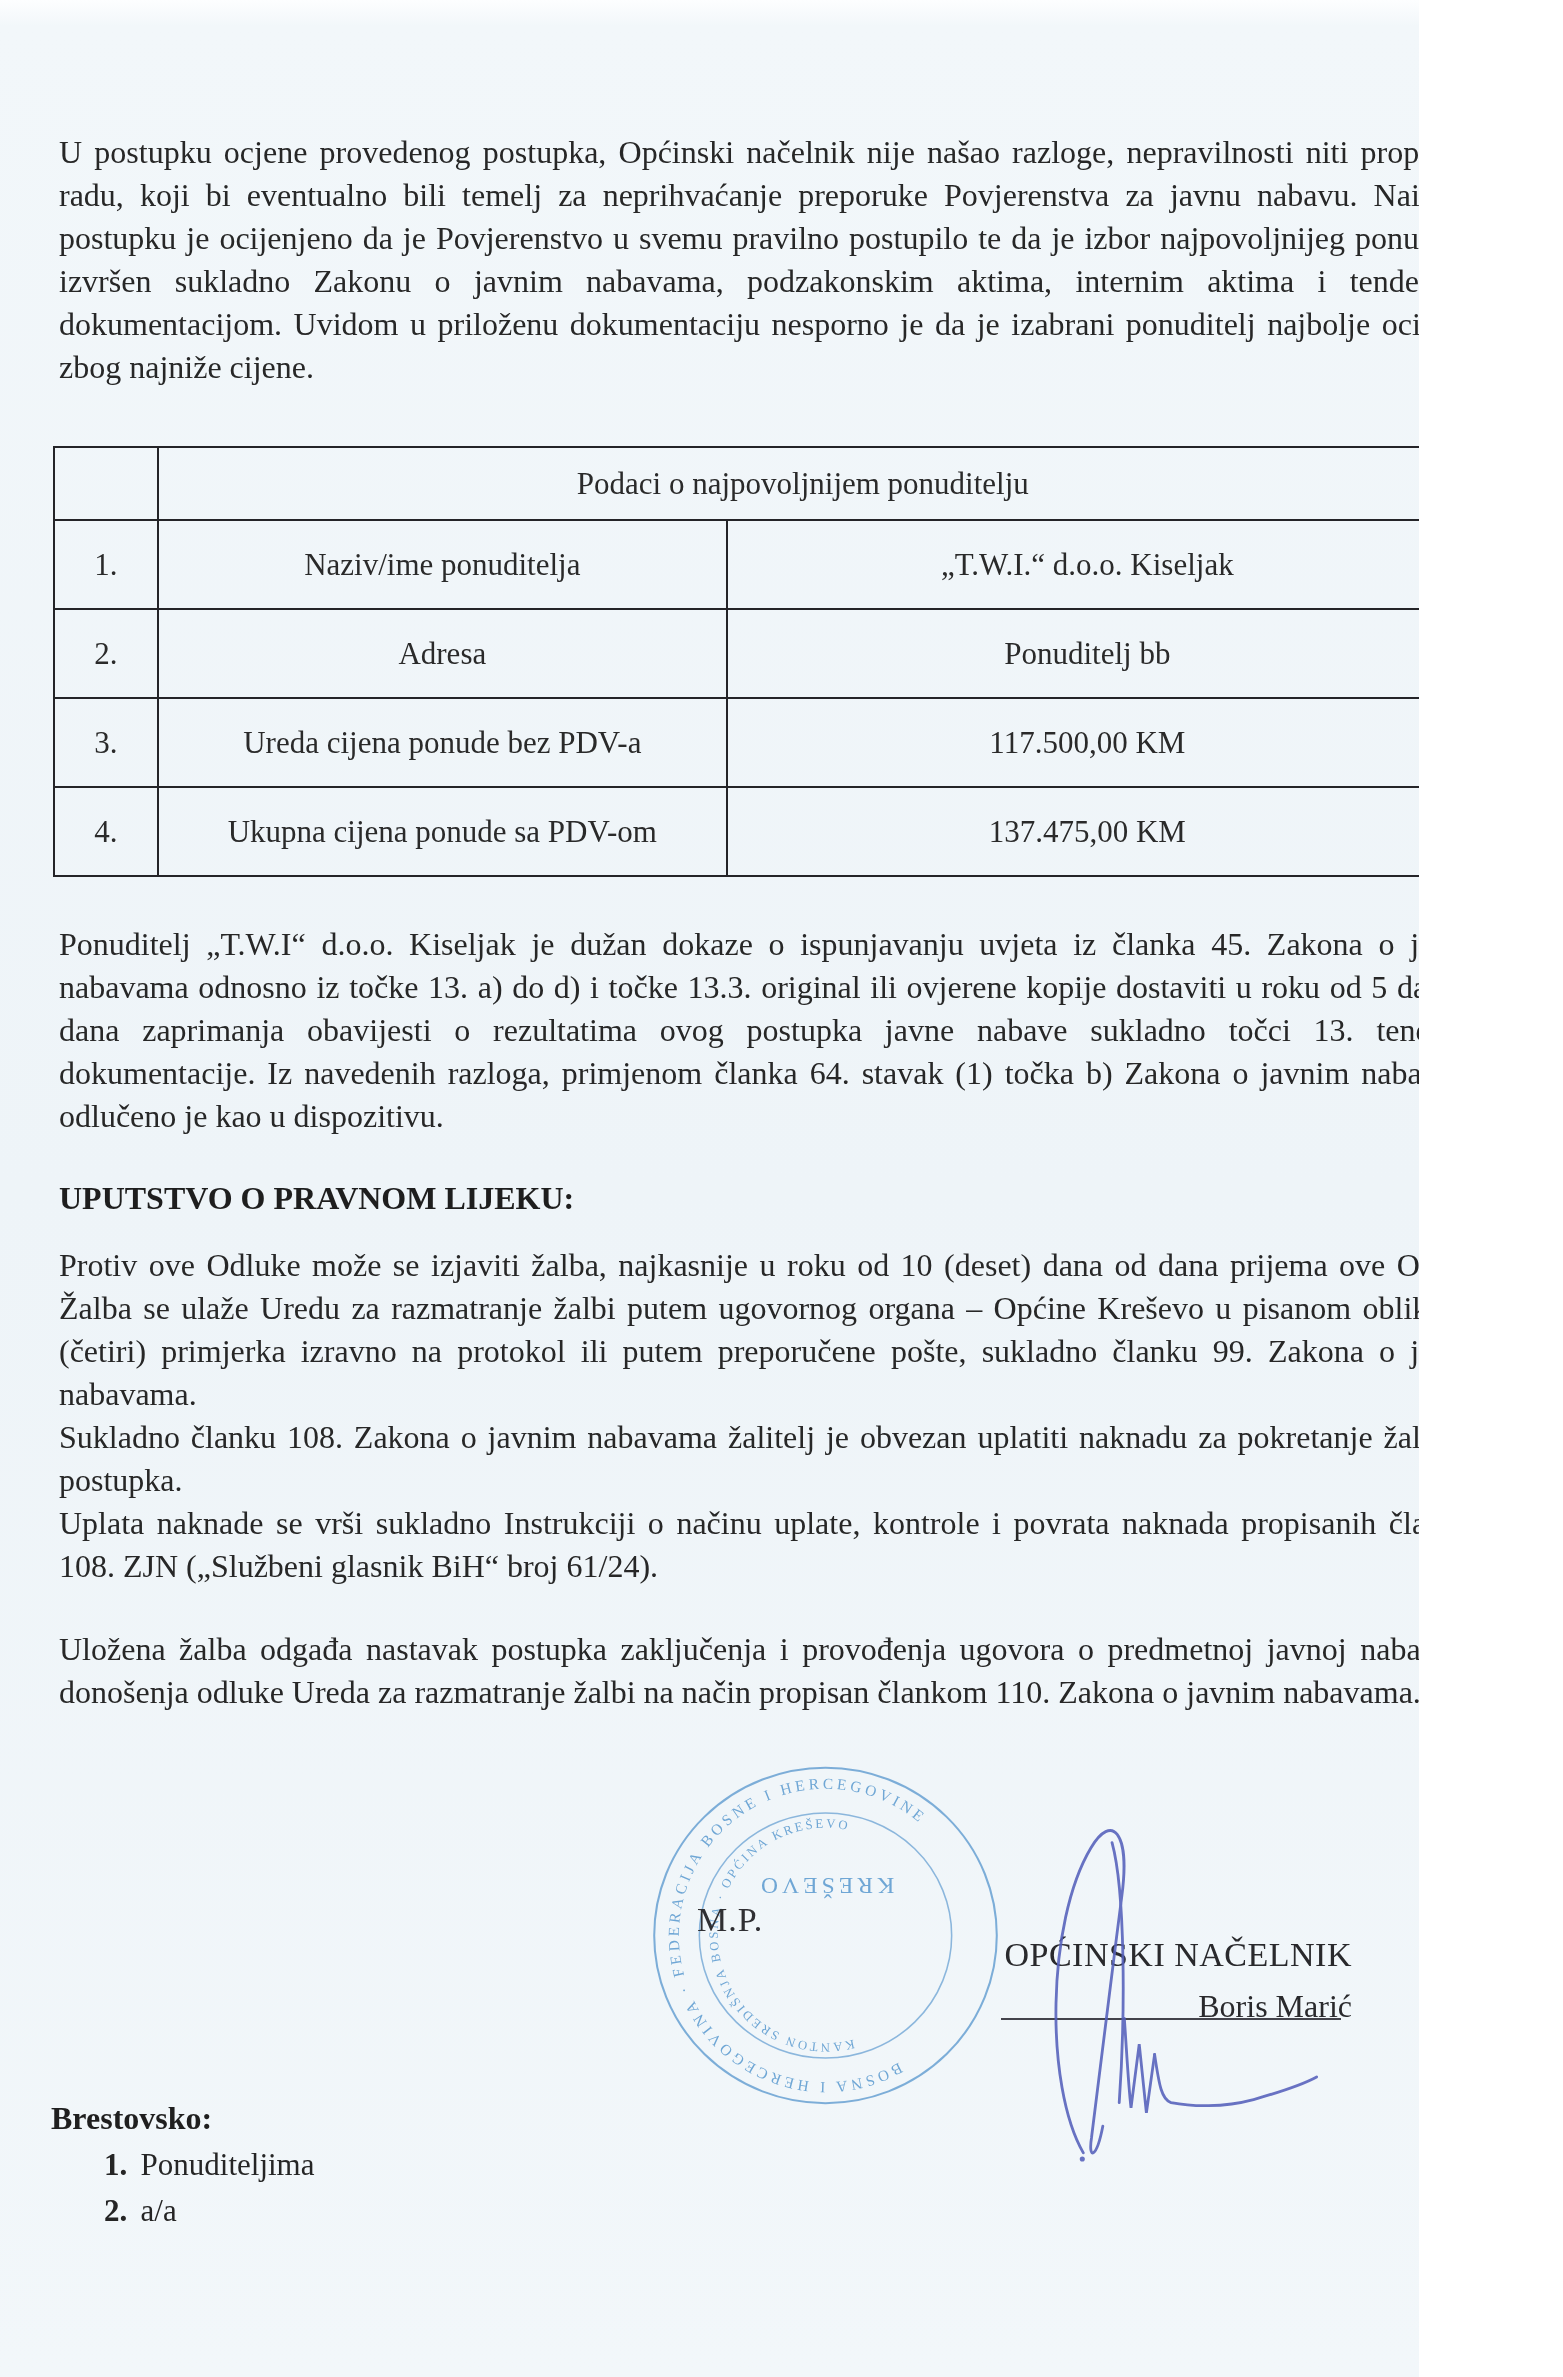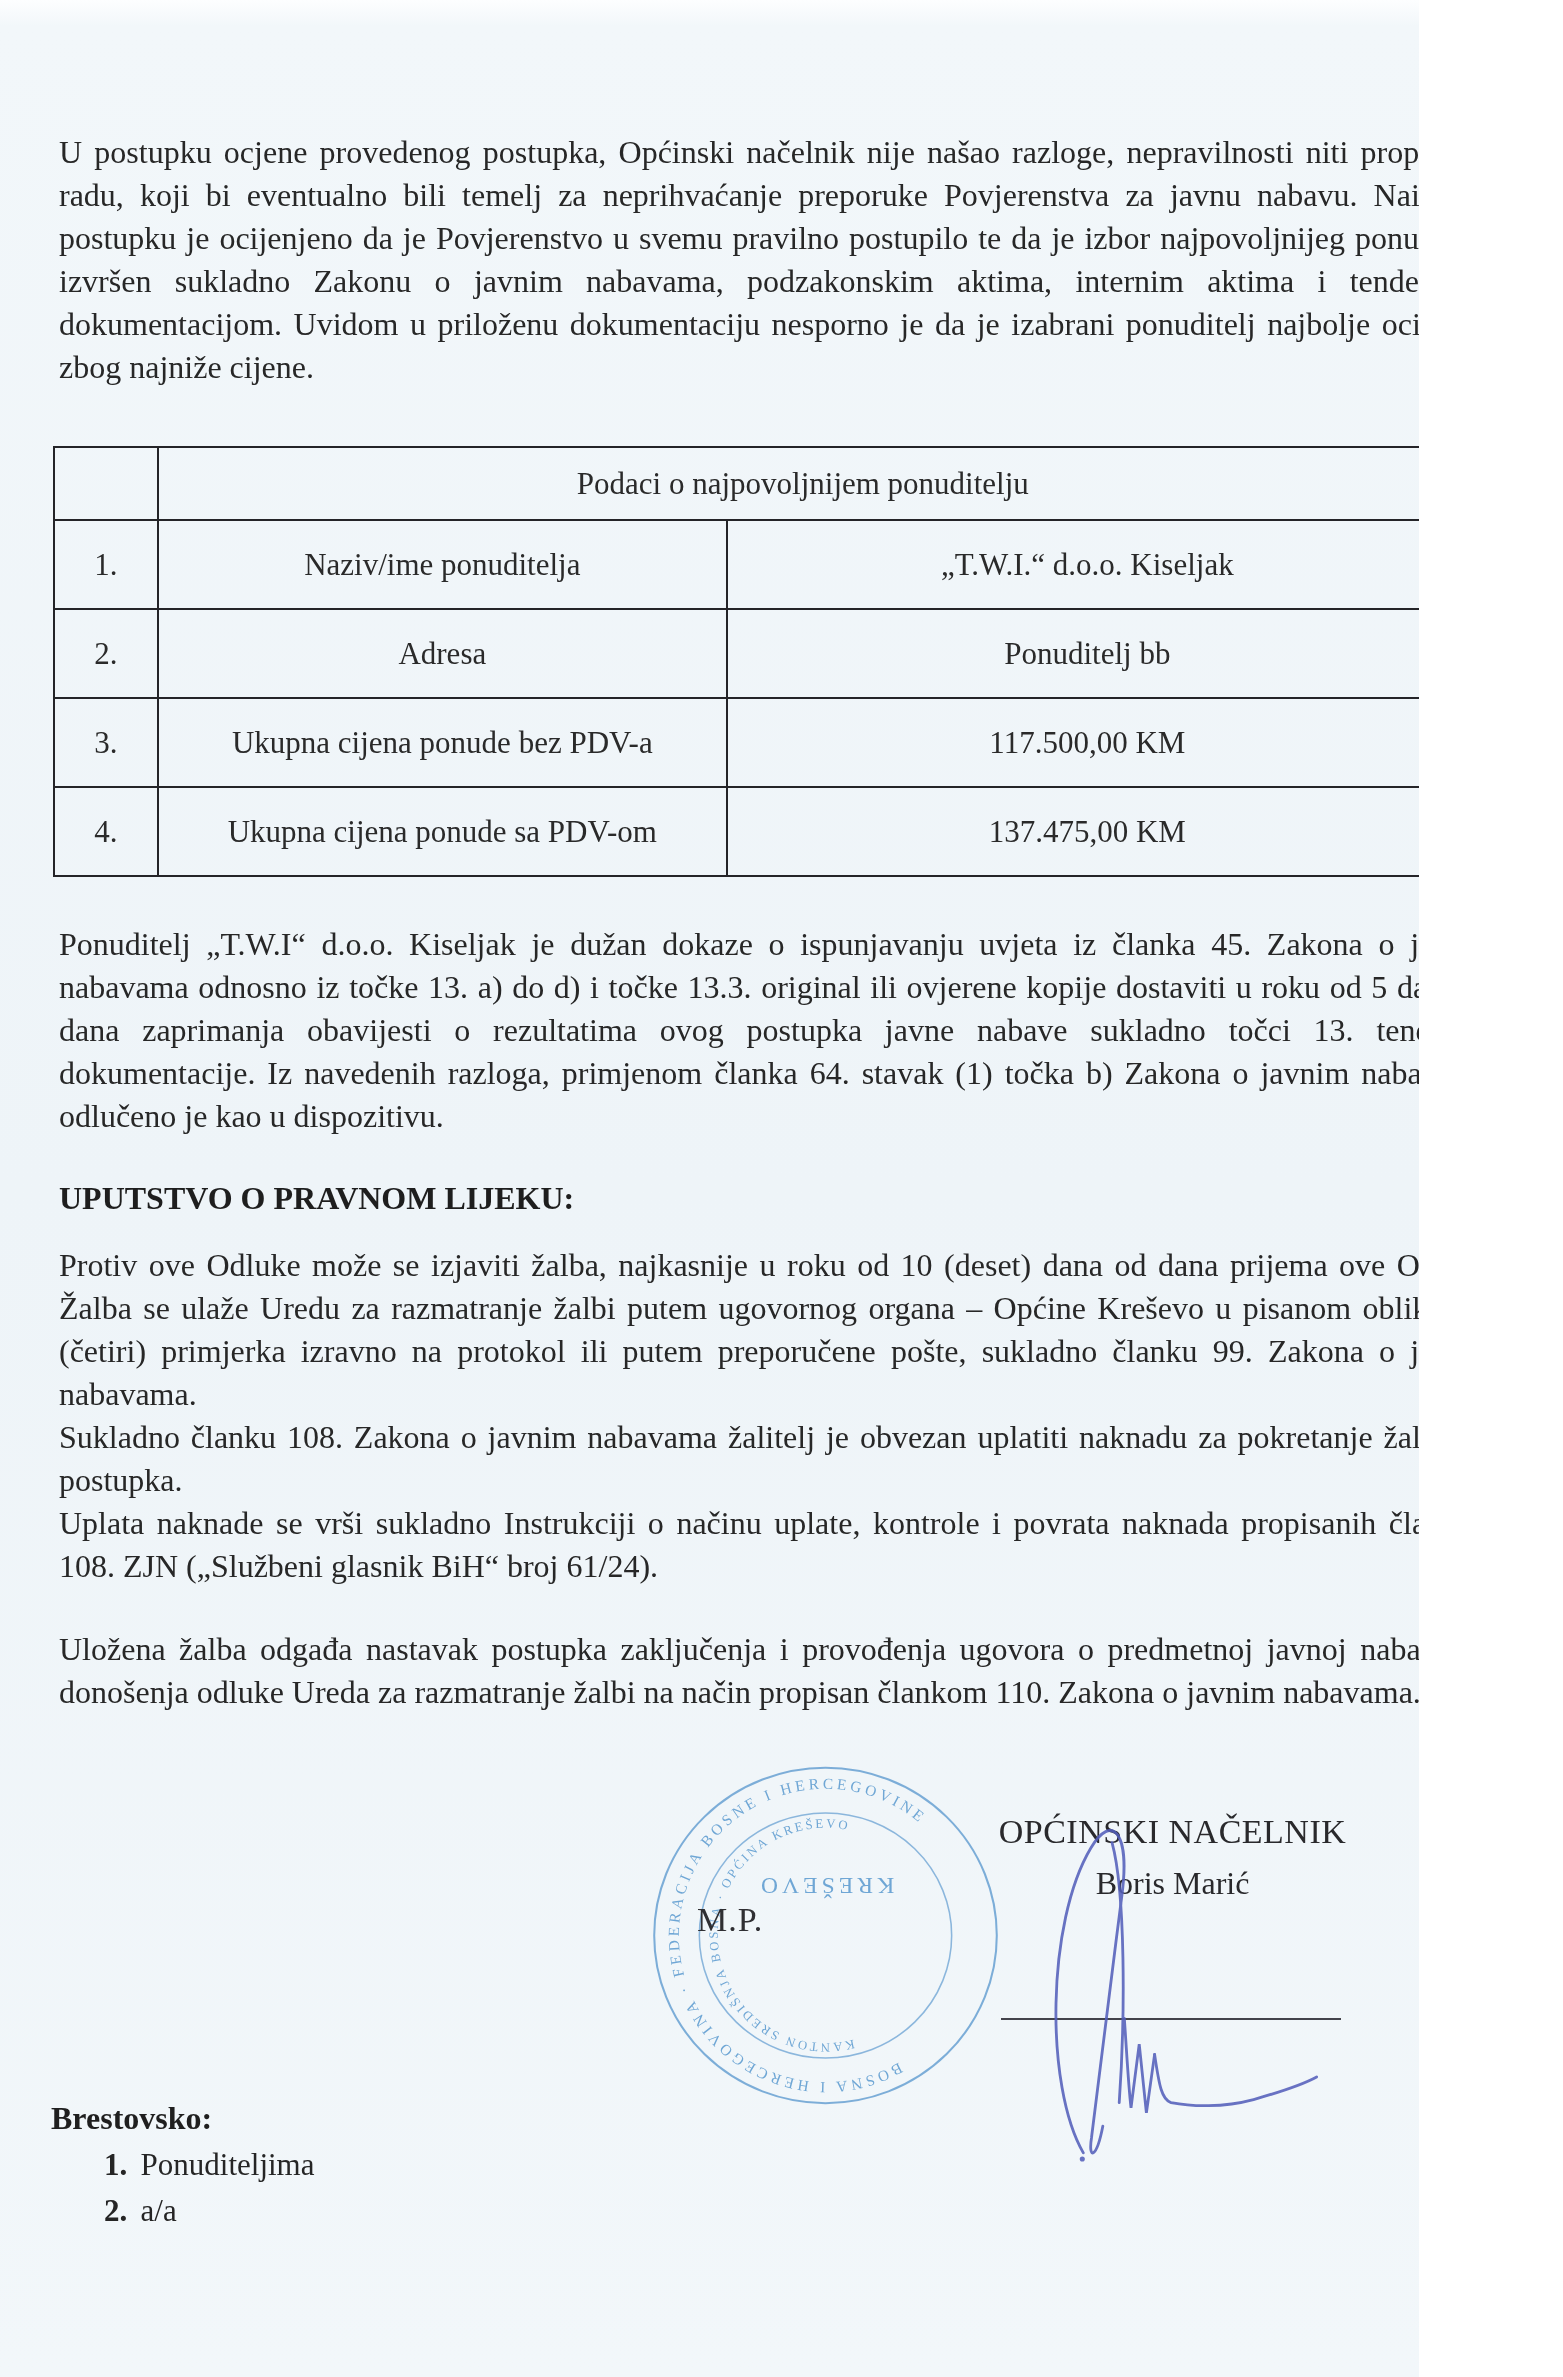--- a/index.html
+++ b/index.html
@@ -37,22 +37,22 @@
   .p3{margin-top:23.6px;}
   .p4,.p5{margin-top:0;}
   .p6{margin-top:40px;}
 
   .stamp-svg{position:absolute;left:646px;top:1762px;filter:blur(0.3px);}
   .mp-label{
     position:absolute;left:697px;top:1901px;
     font-size:34px;color:#2f2f33;letter-spacing:1px;
   }
   .sig-block{
-    position:absolute;left:993px;top:1813px;width:359px;
-    text-align:center;color:#29292c;
+    position:absolute;left:993px;top:1936px;width:359px;
+    text-align:right;color:#29292c;
   }
   .sig-title{font-size:34px;letter-spacing:0.5px;white-space:nowrap;}
   .sig-name{font-size:32px;margin-top:14.4px;}
   .sig-line{
     position:absolute;left:1001px;top:2018px;
     width:340px;height:2.1px;background:#43434b;
   }
   .sig-ink{position:absolute;left:996px;top:1799px;}
   .page-dot{
     position:absolute;left:1431px;top:1945px;
@@ -91,21 +91,21 @@
           <td>Naziv/ime ponuditelja</td>
           <td>„T.W.I.“ d.o.o. Kiseljak</td>
         </tr>
         <tr class="data-row">
           <td>2.</td>
           <td>Adresa</td>
           <td>Ponuditelj bb</td>
         </tr>
         <tr class="data-row">
           <td>3.</td>
-          <td>Ukupna cijena ponude bez PDV-a</td>
+          <td>Ureda cijena ponude bez PDV-a</td>
           <td>117.500,00 KM</td>
         </tr>
         <tr class="data-row">
           <td>4.</td>
           <td>Ukupna cijena ponude sa PDV-om</td>
           <td>137.475,00 KM</td>
         </tr>
       </tbody>
         </table>
     </div>

